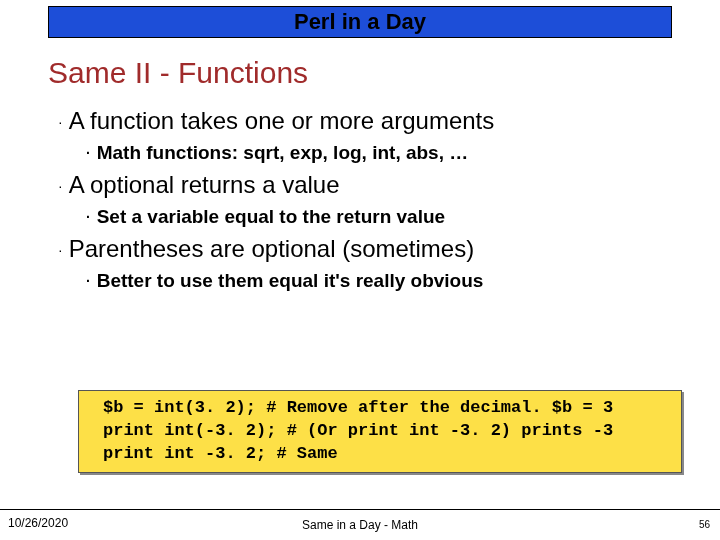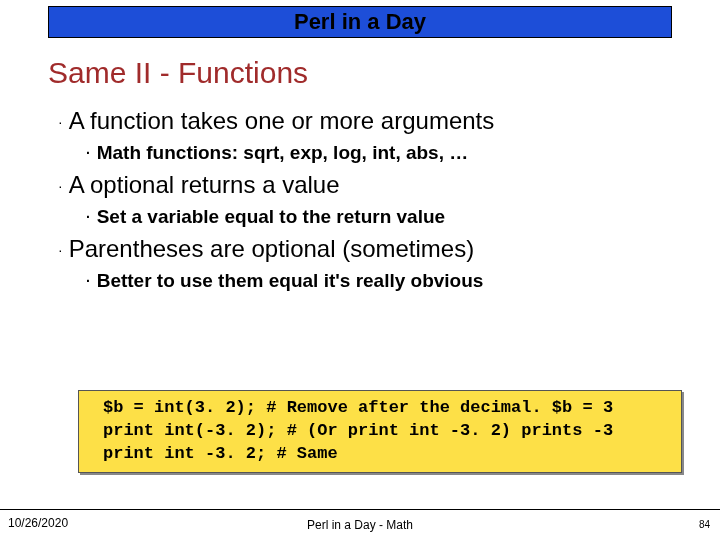--- a/index.html
+++ b/index.html
@@ -120,14 +120,14 @@
   <div class="b1"><span class="bullet-dot">·</span><span>Parentheses are optional (sometimes)</span></div>
   <div class="b2"><span class="bullet-dot">·</span><span>Better to use them equal it's really obvious</span></div>
 </div>
 
 <div class="code-box">$b = int(3. 2); # Remove after the decimal. $b = 3
 print int(-3. 2); # (Or print int -3. 2) prints -3
 print int -3. 2; # Same</div>
 
 <div class="footer-line"></div>
 <div class="footer-date">10/26/2020</div>
-<div class="footer-center">Perl in a Day - Math</div>
-<div class="footer-page">84</div>
+<div class="footer-center">Same in a Day - Math</div>
+<div class="footer-page">56</div>
 
 </body></html>

